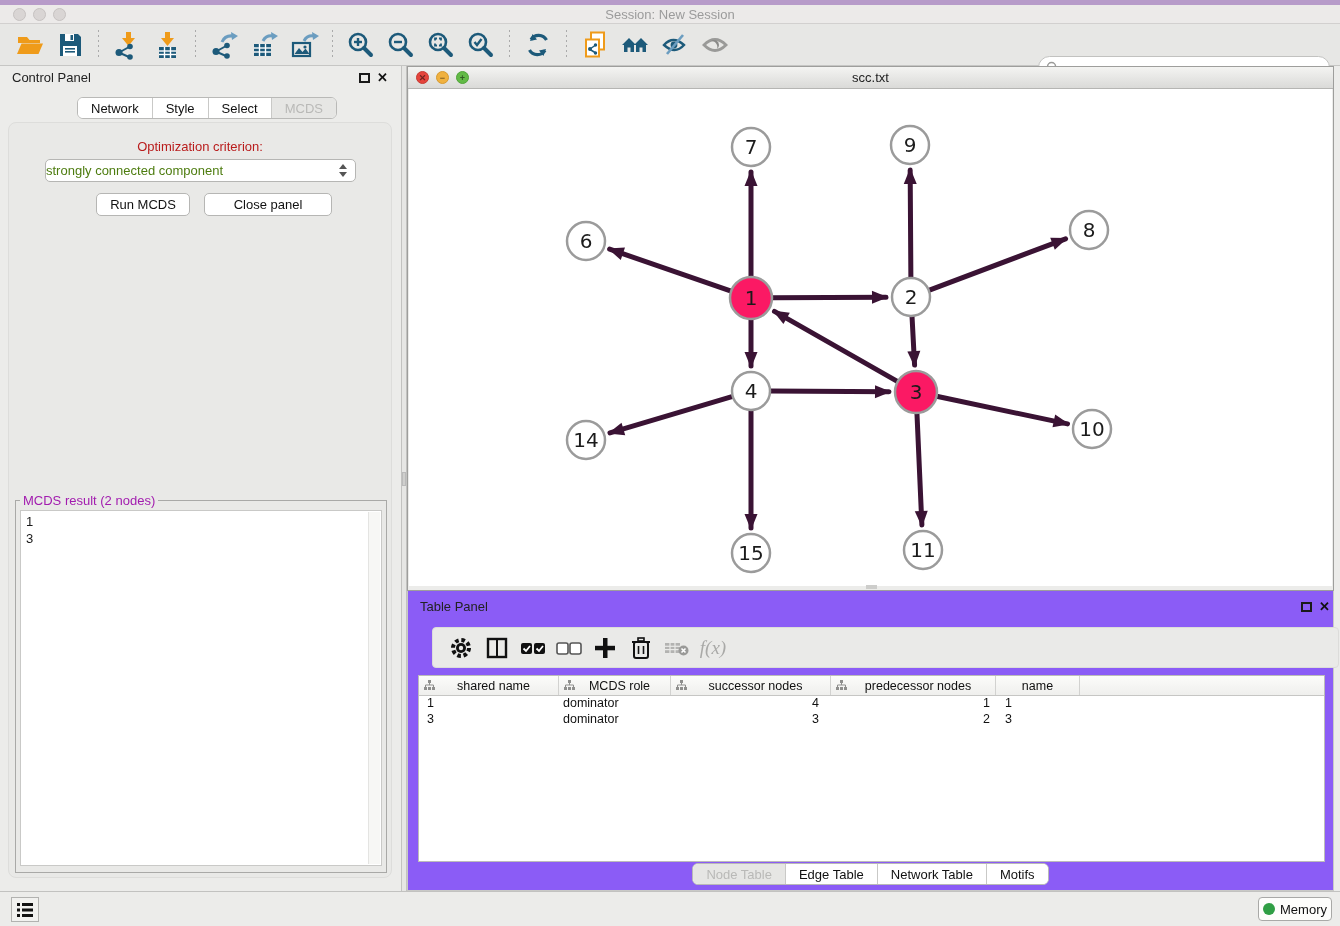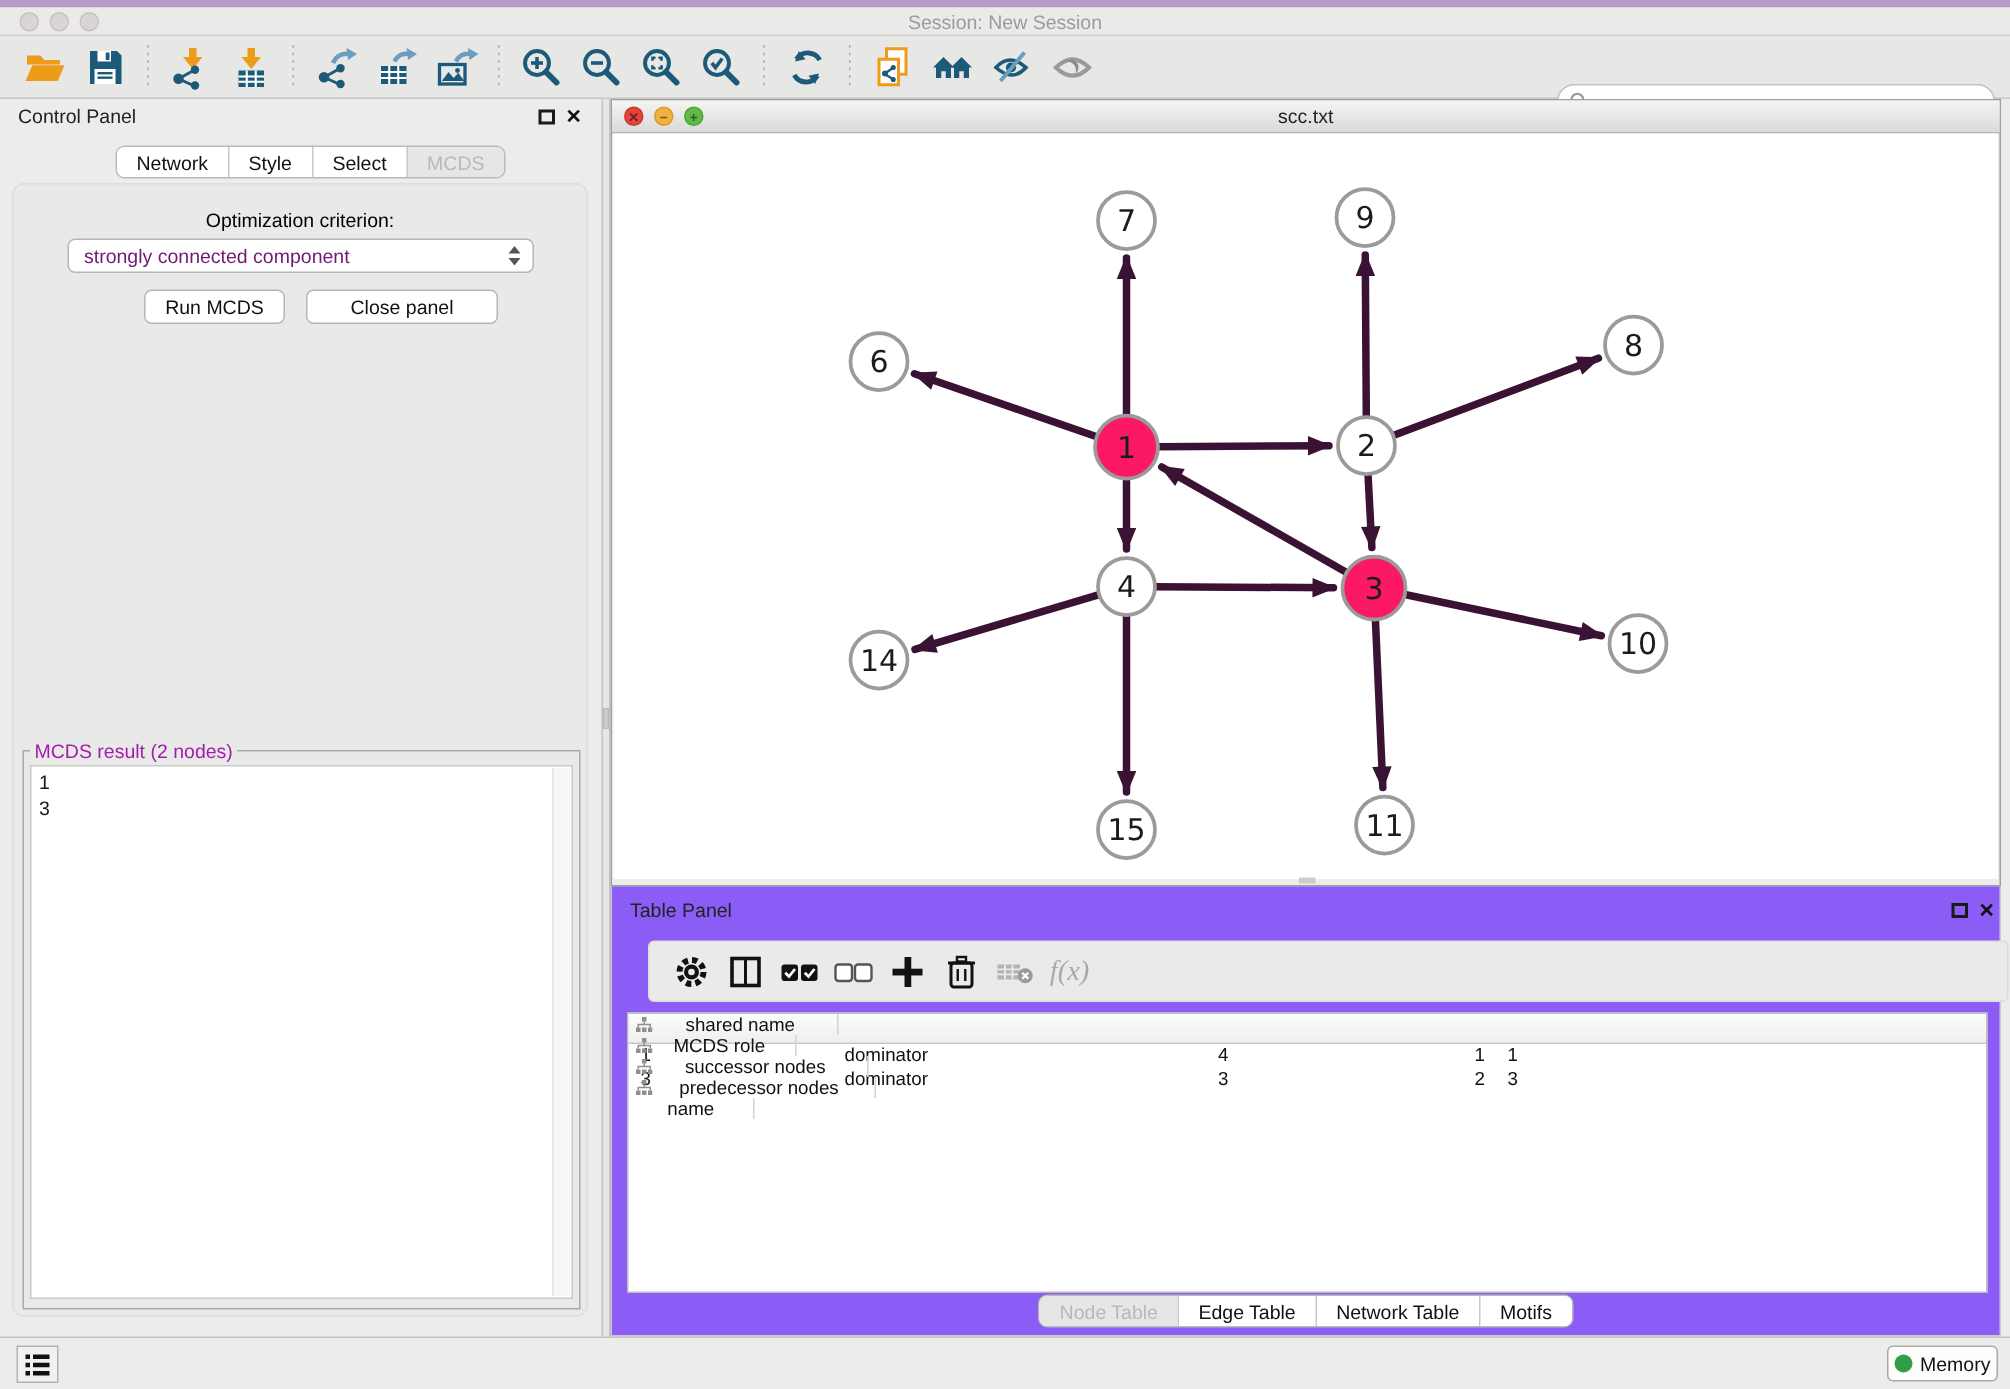--- a/index.html
+++ b/index.html
@@ -30,23 +30,23 @@
   .mini-float{position:absolute;width:11px;height:10px;border:2px solid #1a1a1a;top:3px;}
   .mini-close{position:absolute;top:0px;font-size:13px;font-weight:bold;color:#111;}
   .seg-tabs{position:absolute;display:inline-flex;border:1px solid #b9b9b7;border-radius:6px;
     overflow:hidden;background:#fff;height:22px;}
   .seg-tab{padding:2px 13px;font-size:13px;line-height:17px;border-left:1px solid #c9c9c7;
     background:#fff;color:#111;white-space:nowrap;}
   .seg-tab:first-child{border-left:none;}
   .seg-tab.sel{background:#e6e6e4;color:#b9b9b7;}
   .cp-content{position:absolute;left:8px;top:56px;width:384px;height:756px;background:#e9e9e7;
     border:1px solid #dddddb;border-radius:8px;}
-  .opt-label{position:absolute;left:0;width:100%;top:16px;text-align:center;font-size:13px;color:#000000;}
+  .opt-label{position:absolute;left:0;width:100%;top:16px;text-align:center;font-size:13px;color:#b91c1c;}
   .combo{position:absolute;left:36px;top:36px;width:311px;height:23px;background:#fff;
-    border:1px solid #b6b6b4;border-radius:5px;font-size:13px;line-height:21px;padding-left:10px;color:#701a75;}
+    border:1px solid #b6b6b4;border-radius:5px;font-size:13px;line-height:21px;color:#4d7c0f;}
   .combo .arrows{position:absolute;right:7px;top:4px;width:9px;height:14px;}
   .combo .arrows i{display:block;width:0;height:0;border-left:4.5px solid transparent;border-right:4.5px solid transparent;}
   .combo .arrows i.up{border-bottom:5px solid #555;margin-bottom:3px;}
   .combo .arrows i.dn{border-top:5px solid #555;}
   .pbtn{position:absolute;top:70px;height:23px;background:#fff;border:1px solid #b6b6b4;
     border-radius:5px;font-size:13px;text-align:center;line-height:21px;color:#111;}
   .fieldset{position:absolute;left:6px;top:370px;width:372px;height:380px;
     border:1px solid #a9a9a7;margin:0;padding:0;background:#e9e9e7;}
   .fieldset legend{font-size:13px;color:#a21caf;margin-left:4px;padding:0 3px;}
   .result-area{position:absolute;left:4px;top:2px;right:4px;bottom:6px;background:#fff;
@@ -71,21 +71,21 @@
   
   .tp{position:absolute;left:407px;top:591px;width:927px;height:300px;background:#8b5cf6;
     border:1px solid #c9c9c7;border-top:none;}
   .tp-toolbar{position:absolute;left:24px;top:36px;width:907px;height:41px;background:#eaeae8;
     border:1px solid #dcdcda;border-radius:4px;display:flex;align-items:center;padding-left:10px;}
   .tpi{width:36px;height:30px;display:flex;align-items:center;justify-content:center;}
   .fx{font-family:"Liberation Serif",serif;font-style:italic;font-size:19px;color:#a9a9a7;}
   .tbl{position:absolute;left:10px;top:84px;width:907px;height:187px;background:#fff;
     border:1px solid #bcbcba;overflow:hidden;}
   .tbl-head{display:flex;height:20px;background:linear-gradient(#fcfcfa,#efefed);
-    border-bottom:1px solid #c6c6c4;flex-direction:column;}
+    border-bottom:1px solid #c6c6c4;}
   .th{display:flex;align-items:center;font-size:12.5px;color:#111;
     border-right:1px solid #d2d2d0;position:relative;}
   .th .lbl{flex:1;text-align:center;padding-right:6px;}
   .th svg{margin-left:5px;}
   .trow{display:flex;height:16px;font-size:12.5px;color:#111;}
   .td{white-space:nowrap;overflow:hidden;}
   .tab-row{position:absolute;left:0;width:100%;top:272px;text-align:center;}
   
   .statusbar{position:absolute;left:0;top:891px;width:1340px;height:35px;background:#ececea;
     border-top:1px solid #c2c2c0;}

